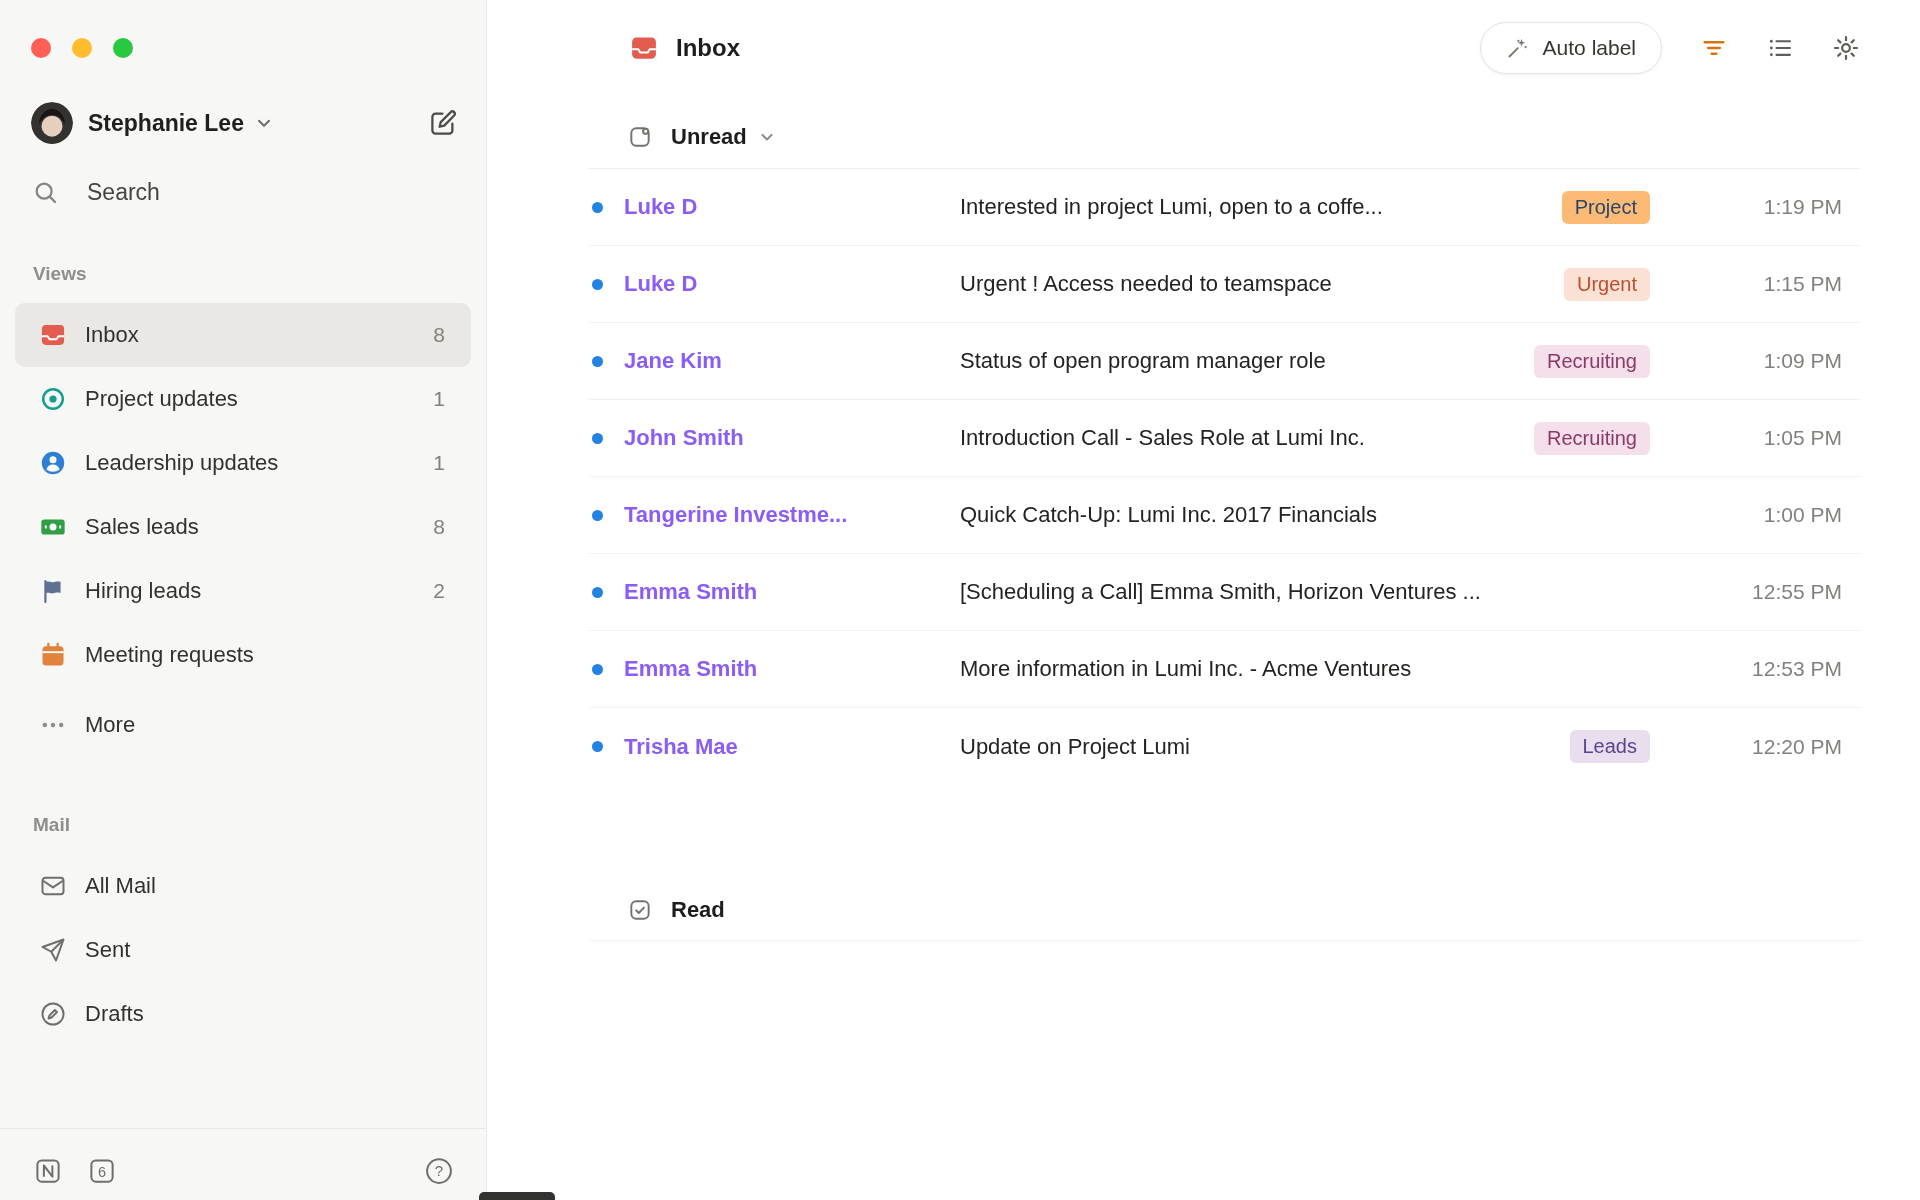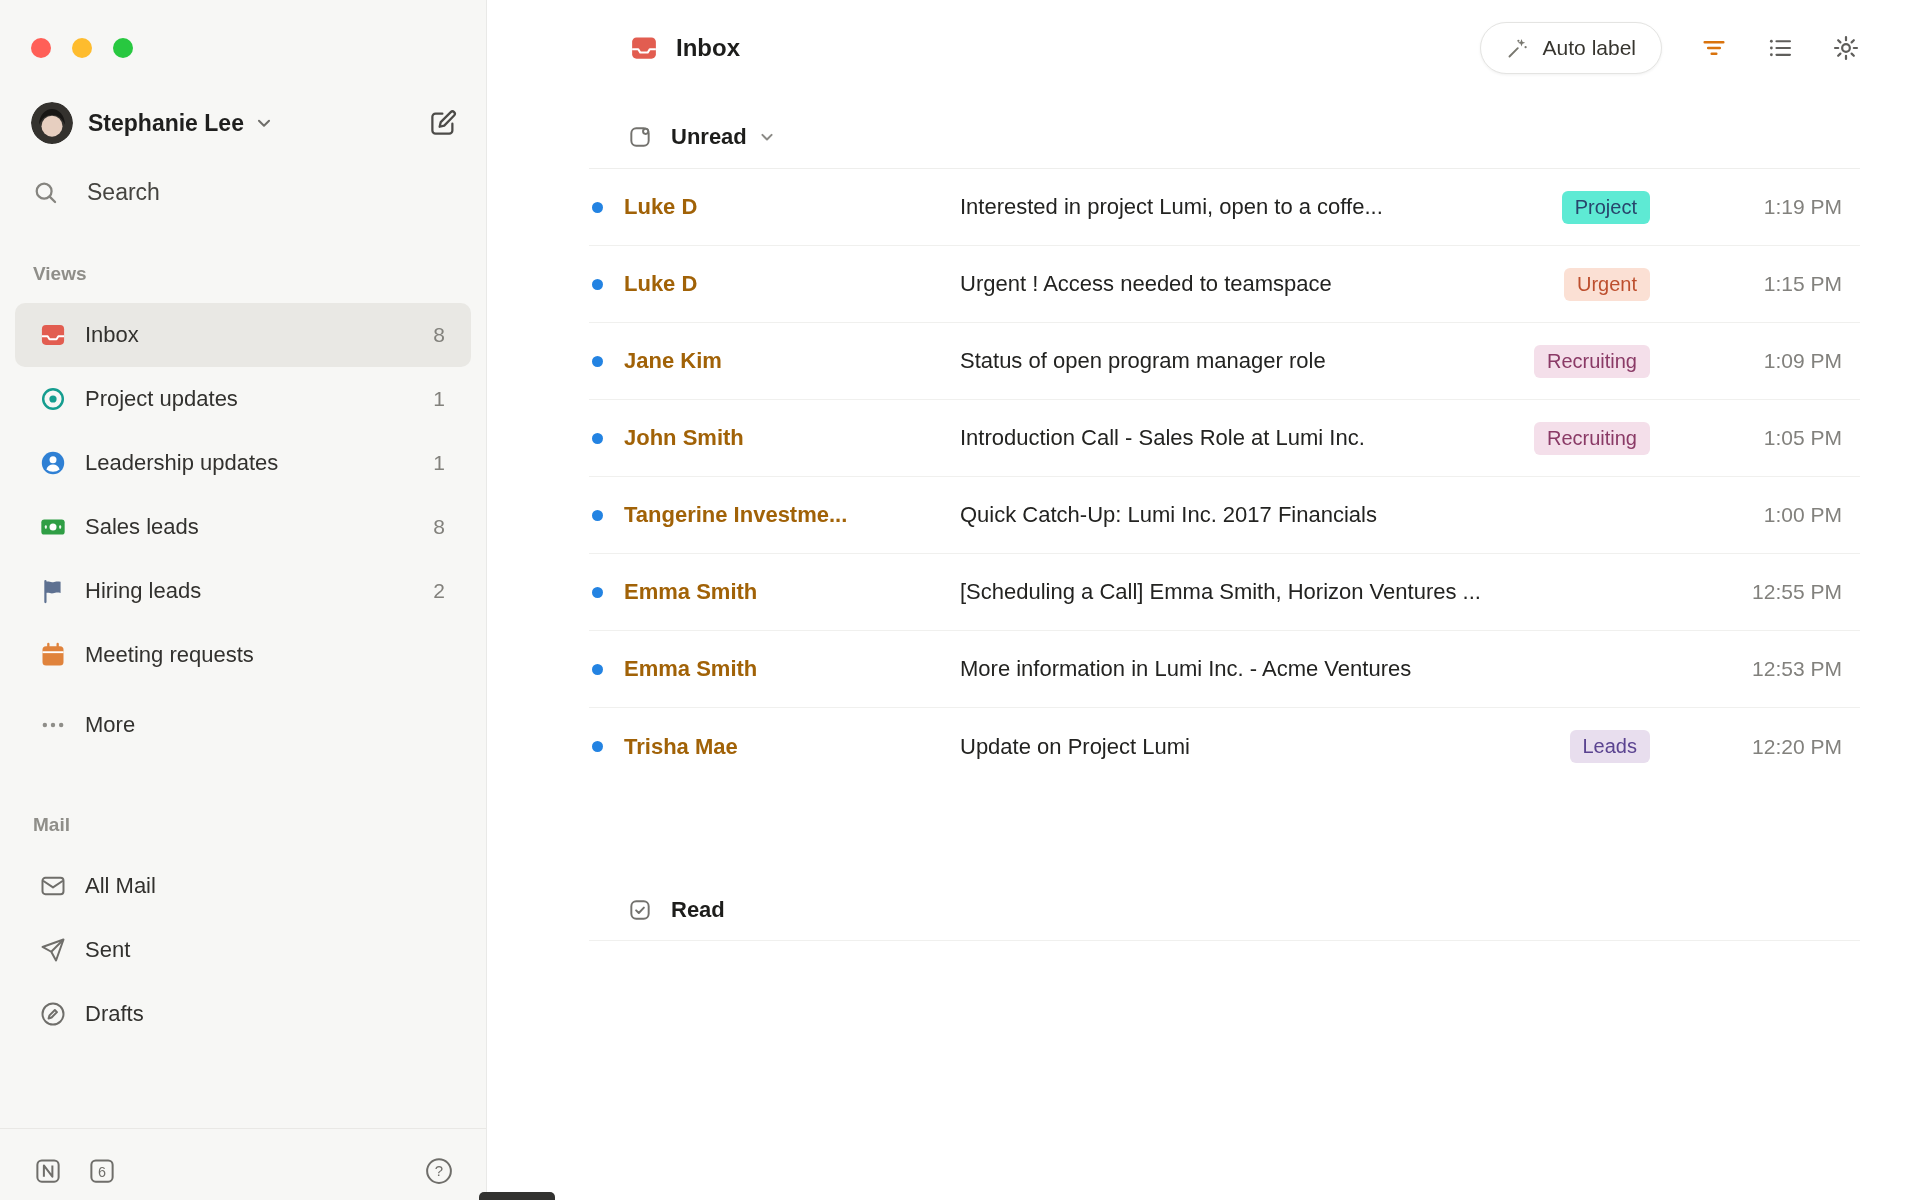--- a/index.html
+++ b/index.html
@@ -63,21 +63,21 @@
     font-size:22px; font-weight:700; color:#1d1d1b; }
   .box-icon { width:26px; height:26px; color:#73726e; margin-right:18px; flex:none; }
   .section-head .chev { width:20px; height:20px; margin-left:10px; color:#8b8a86; }
 
   .email-list { border-top:1px solid #eeeeec; }
   .email-row { display:flex; align-items:center; height:77px; border-bottom:1px solid #f0f0ee;
     font-size:22px; cursor:pointer; }
   .email-row:last-child { border-bottom:none; }
   .dot-cell { width:35px; flex:none; display:flex; }
   .dot { width:11px; height:11px; border-radius:50%; background:#2383e2; margin-left:3px; }
-  .sender { width:336px; flex:none; font-weight:700; color:#a16207; padding-right:20px;
+  .sender { width:336px; flex:none; font-weight:700; color:#8b5cf6; padding-right:20px;
     white-space:nowrap; overflow:hidden; }
   .subject { flex:1; color:#232321; white-space:nowrap; overflow:hidden; text-overflow:ellipsis;
     padding-right:12px; }
   .badge { flex:none; font-size:20px; font-weight:500; padding:5px 13px; border-radius:6px; }
   .time { width:210px; flex:none; text-align:right; color:#82817d; font-size:21px; padding-right:18px; }
 
   .read-head { margin-top:84px; border-bottom:1px solid #f0f0ee; }
 
   .scroll-nub { position:fixed; left:479px; bottom:0; width:76px; height:8px;
     background:#323230; border-radius:5px 5px 0 0; }
@@ -335,21 +335,21 @@
         </span>
       </div>
 
       <div class="email-list">
   <div class="email-row">
     <span class="dot-cell">
               <span class="dot"></span>
             </span>
     <span class="sender">Luke D</span>
     <span class="subject">Interested in project Lumi, open to a coffe...</span>
-    <span class="badge" style="background: #5eead4; color: rgb(40, 69, 108);">Project</span>
+    <span class="badge" style="background: #fdba74; color: rgb(40, 69, 108);">Project</span>
     <span class="time">1:19 PM</span>
   </div>
 
   <div class="email-row">
     <span class="dot-cell">
               <span class="dot"></span>
             </span>
     <span class="sender">Luke D</span>
     <span class="subject">Urgent ! Access needed to teamspace</span>
     <span class="badge" style="background: rgb(251, 224, 212); color: rgb(189, 79, 46);">Urgent</span>

